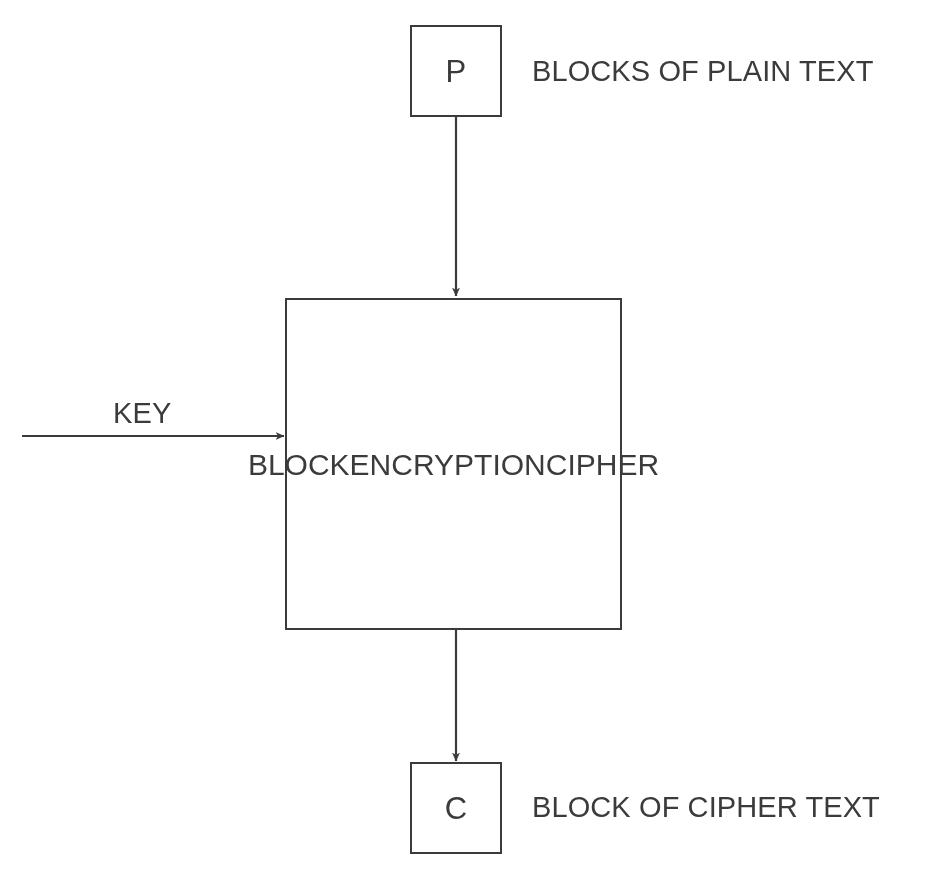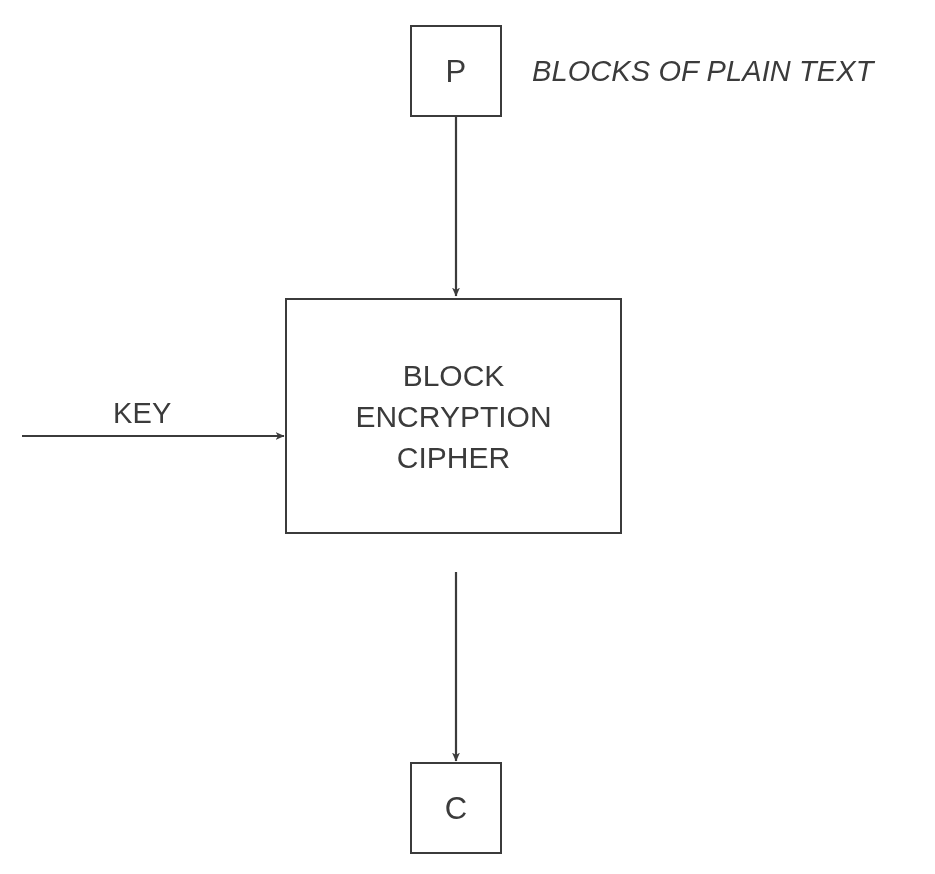--- a/index.html
+++ b/index.html
@@ -51,42 +51,41 @@
   #ciphertext-box {
     left: 410px;
     top: 762px;
     width: 92px;
     height: 92px;
   }
   #cipher-process-box {
     left: 285px;
     top: 298px;
     width: 337px;
-    height: 236px;
-    flex-direction: column;
+    height: 332px;
+    flex-direction: row;
   }
   .process-line {
     font-size: 30px;
     line-height: 41px;
     color: #3b3b3b;
     text-align: center;
     white-space: nowrap;
   }
   .side-label {
     position: absolute;
     font-size: 29px;
     line-height: 1;
     color: #3b3b3b;
     white-space: nowrap;
     letter-spacing: 0.1px;
   }
   #plaintext-label {
     left: 532px;
     top: 57px;
-    font-style: italic;
   }
   #ciphertext-label {
     left: 532px;
     top: 793px;
   }
   #key-label {
     left: 113px;
     top: 391px;
     font-size: 29px;
     margin-top: 8px;
@@ -122,14 +121,15 @@
   <div class="node-box" id="cipher-process-box">
     <span class="process-line">BLOCK</span>
     <span class="process-line">ENCRYPTION</span>
     <span class="process-line">CIPHER</span>
   </div>
 
   <div class="node-box" id="ciphertext-box">
     <span class="node-letter">C</span>
   </div>
 
+  <div class="side-label" id="ciphertext-label">BLOCK OF CIPHER TEXT</div>
 
 </div>
 
 </body></html>

